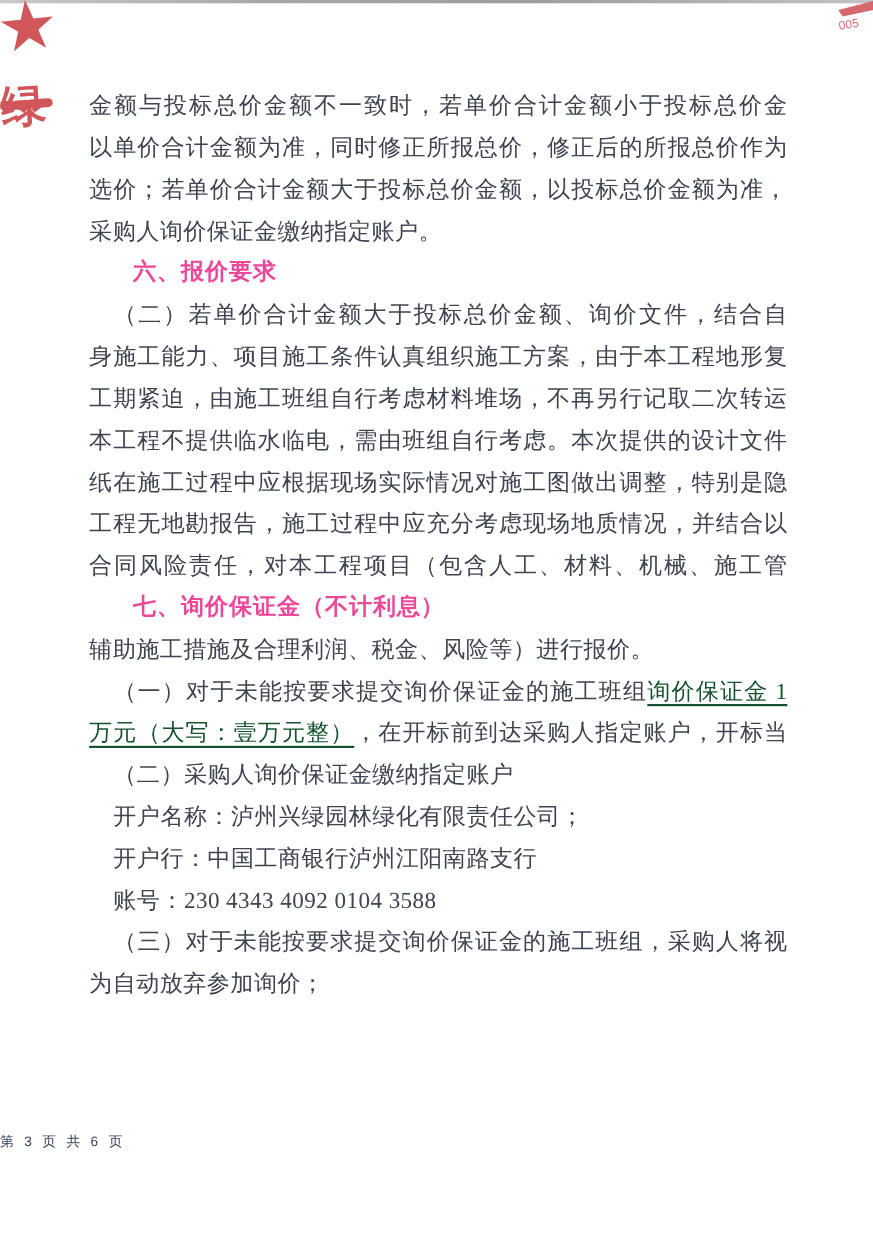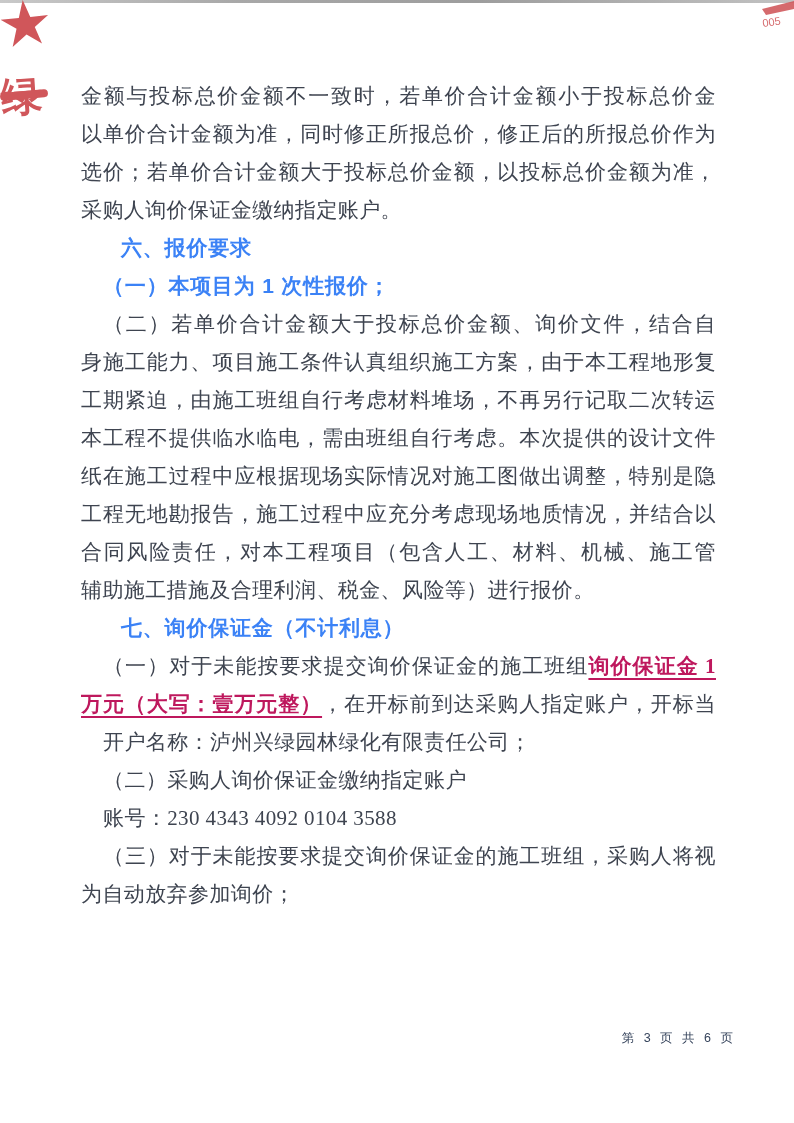--- a/index.html
+++ b/index.html
@@ -27,32 +27,32 @@
   .line.just {
     white-space:normal;
     text-align:justify;
     text-align-last:justify;
   }
   .line.ind1 { text-indent:22px; }
   .line.ind2 { text-indent:40px; }
   .line.heading {
     font-weight:700;
     font-family:"Liberation Sans","DejaVu Sans",sans-serif;
-    color:#3b82f6;
+    color:#ec4899;
     letter-spacing:0.8px;
   }
-  .b { font-weight:700; color:#be185d; }
+  .b { font-weight:400; color:#14532d; }
   .u {
     text-decoration:underline;
     text-decoration-thickness:2px;
     text-underline-offset:5px;
   }
   .footer {
     position:absolute; top:1030px; left:0; width:736px;
-    text-align:right;
+    text-align:left;
     font-size:12.5px; letter-spacing:3px;
     color:#36445c;
     font-family:"Liberation Sans","DejaVu Sans",sans-serif;
   }
   
   .seal { position:absolute; color:#d4595c; opacity:0.88; }
   .seal-serial { right:0; top:690; width:40px; height:34px; }
   .seal-serial svg { display:block; }
   .seal-star {
     right:-17px; top:749px; width:50px; height:50px;
@@ -80,34 +80,34 @@
 
   <div class="scan-edge-top"></div>
 
   <div class="doc-body">
 
   <div class="line body ind0 just"><span>金额与投标总价金额不一致时，若单价合计金额小于投标总价金额，</span></div>
       <div class="line body ind0 just"><span>以单价合计金额为准，同时修正所报总价，修正后的所报总价作为评</span></div>
       <div class="line body ind0 just"><span>选价；若单价合计金额大于投标总价金额，以投标总价金额为准，同</span></div>
       <div class="line body ind0"><span>采购人询价保证金缴纳指定账户。</span></div>
       <div class="line heading ind2"><span>六、报价要求</span></div>
-      <div class="line heading ind1"><span>（一）本项目为 1 次性报价；</span></div>
       <div class="line body ind1 just"><span>（二）若单价合计金额大于投标总价金额、询价文件，结合自</span></div>
       <div class="line body ind0 just"><span>身施工能力、项目施工条件认真组织施工方案，由于本工程地形复杂，</span></div>
       <div class="line body ind0 just"><span>工期紧迫，由施工班组自行考虑材料堆场，不再另行记取二次转运费。</span></div>
       <div class="line body ind0 just"><span>本工程不提供临水临电，需由班组自行考虑。本次提供的设计文件图</span></div>
       <div class="line body ind0 just"><span>纸在施工过程中应根据现场实际情况对施工图做出调整，特别是隐蔽</span></div>
       <div class="line body ind0 just"><span>工程无地勘报告，施工过程中应充分考虑现场地质情况，并结合以下</span></div>
       <div class="line body ind0 just"><span>合同风险责任，对本工程项目（包含人工、材料、机械、施工管理、</span></div>
+      <div class="line heading ind2"><span>七、询价保证金（不计利息）</span></div>
       <div class="line body ind0"><span>辅助施工措施及合理利润、税金、风险等）进行报价。</span></div>
-      <div class="line heading ind2"><span>七、询价保证金（不计利息）</span></div>
       <div class="line body ind1 just"><span>（一）对于未能按要求提交询价保证金的施工班组</span><span class="b u">询价保证金 1</span></div>
       <div class="line body ind0 just"><span class="b u">万元（大写：壹万元整）</span><span>，在开标前到达采购人指定账户，开标当天</span></div>
+      <div class="line body ind1"><span>（二）采购人询价保证金缴纳指定账户</span></div>
       <div class="line body ind1"><span>开户名称：泸州兴绿园林绿化有限责任公司；</span></div>
-      <div class="line body ind1"><span>（二）采购人询价保证金缴纳指定账户</span></div>
+      <div class="line body ind1"><span>开户行：中国工商银行泸州江阳南路支行</span></div>
       <div class="line body ind1"><span>账号：230 4343 4092 0104 3588</span></div>
       <div class="line body ind1 just"><span>（三）对于未能按要求提交询价保证金的施工班组，采购人将视其</span></div>
       <div class="line body ind0"><span>为自动放弃参加询价；</span></div>
     </div>
 
   <div class="footer">
     <span>第 3 页 共 6 页</span>
   </div>
 
   <div class="seal seal-serial">

